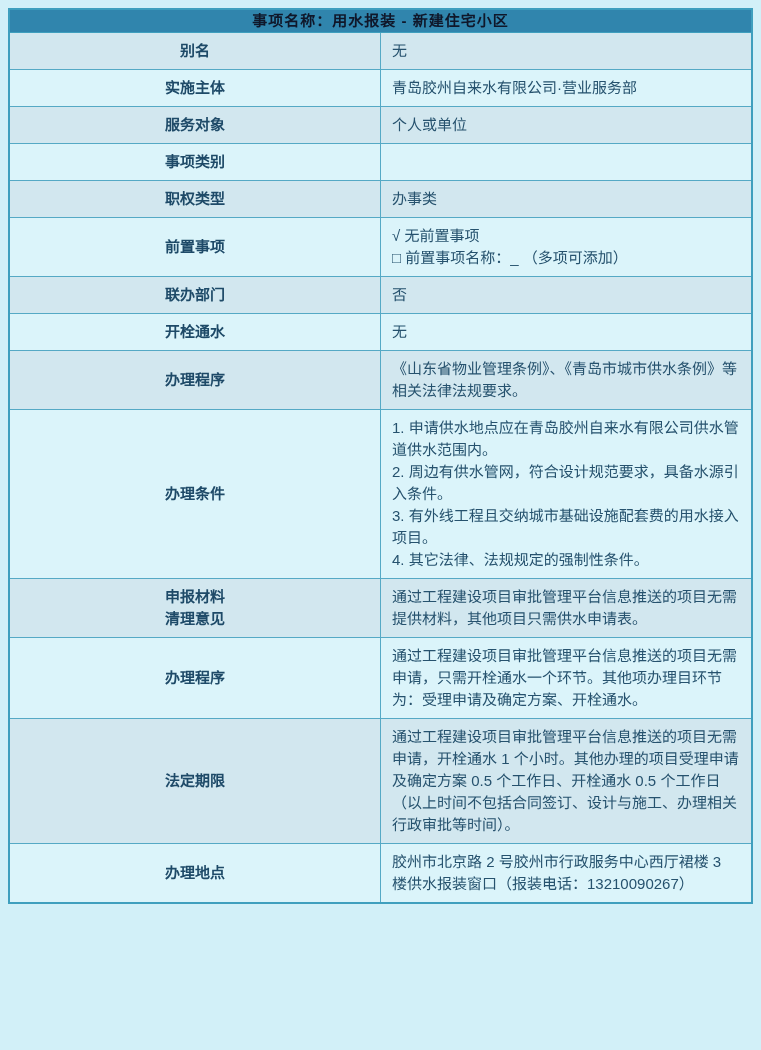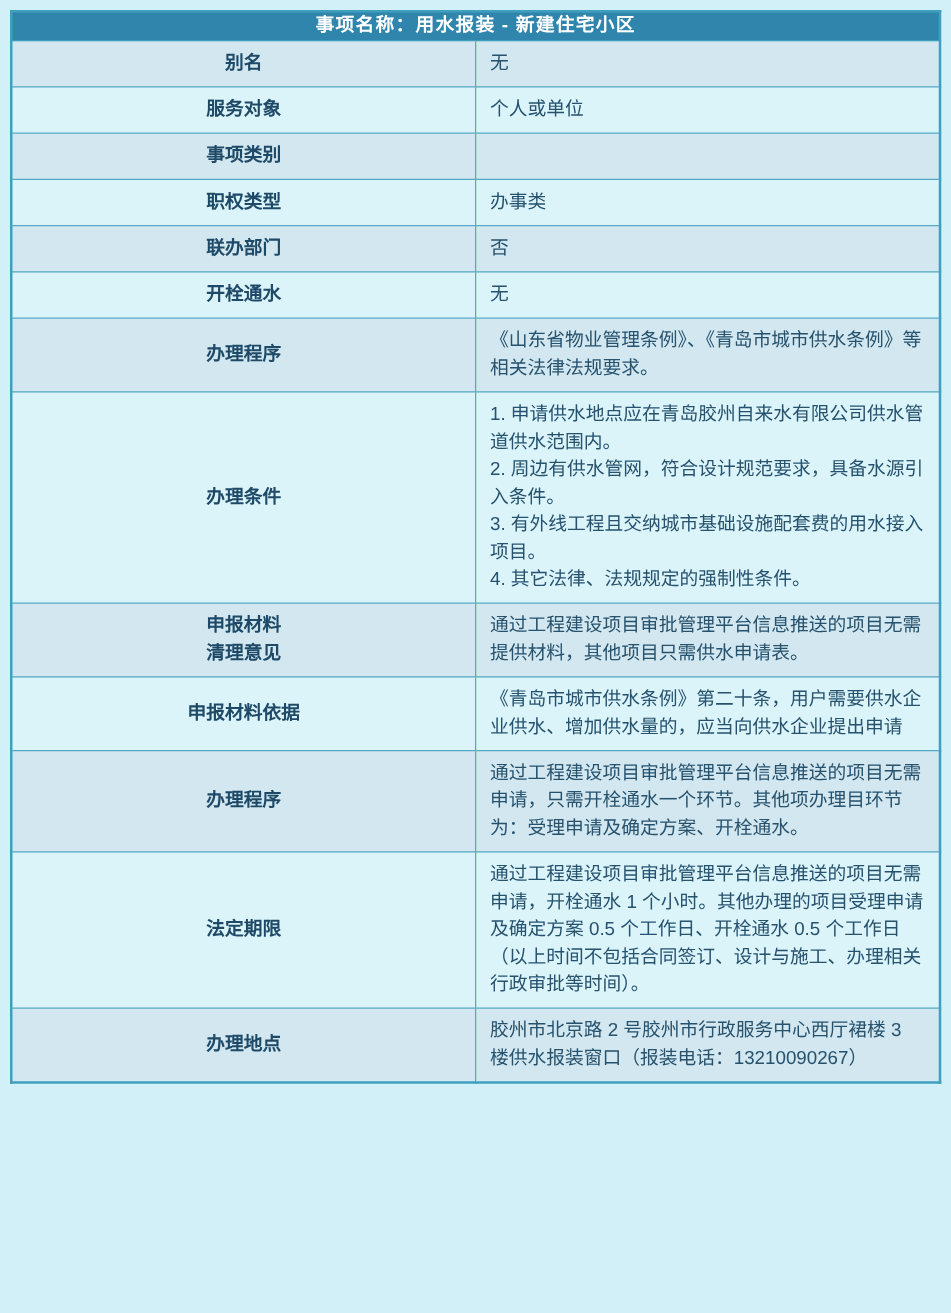--- a/index.html
+++ b/index.html
@@ -12,21 +12,21 @@
   }
   .info-table {
     width: 745px;
     margin: 8px auto 0 auto;
     border-collapse: collapse;
     border: 2px solid #3f9fbe;
     table-layout: fixed;
   }
   .info-table thead th.title-cell {
     background: #3085ad;
-    color: #ffffff;
+    color: #0f172a;
     font-size: 15px;
     font-weight: bold;
     height: 22px;
     text-align: center;
     letter-spacing: 1px;
     border: 1px solid #3f9fbe;
   }
   .info-table th, .info-table td {
     border: 1px solid #55a9c5;
     font-size: 15px;
@@ -62,30 +62,39 @@
     <tr>
       <th class="title-cell" colspan="2">事项名称：用水报装 - 新建住宅小区</th>
     </tr>
   </thead>
   <tbody>
     <tr>
       <th class="label-cell">别名</th>
       <td class="value-cell">无</td>
     </tr>
     <tr>
+      <th class="label-cell">实施主体</th>
+      <td class="value-cell">青岛胶州自来水有限公司·营业服务部</td>
+    </tr>
+    <tr>
       <th class="label-cell">服务对象</th>
       <td class="value-cell">个人或单位</td>
     </tr>
     <tr>
       <th class="label-cell">事项类别</th>
       <td class="value-cell"></td>
     </tr>
     <tr>
       <th class="label-cell">职权类型</th>
       <td class="value-cell">办事类</td>
+    </tr>
+    <tr>
+      <th class="label-cell">前置事项</th>
+      <td class="value-cell">√ 无前置事项
+□ 前置事项名称：_ （多项可添加）</td>
     </tr>
     <tr>
       <th class="label-cell">联办部门</th>
       <td class="value-cell">否</td>
     </tr>
     <tr>
       <th class="label-cell">开栓通水</th>
       <td class="value-cell">无</td>
     </tr>
     <tr>
@@ -98,24 +107,20 @@
 2. 周边有供水管网，符合设计规范要求，具备水源引入条件。
 3. 有外线工程且交纳城市基础设施配套费的用水接入项目。
 4. 其它法律、法规规定的强制性条件。</td>
     </tr>
     <tr>
       <th class="label-cell">申报材料
 清理意见</th>
       <td class="value-cell">通过工程建设项目审批管理平台信息推送的项目无需提供材料，其他项目只需供水申请表。</td>
     </tr>
     <tr>
-      <th class="label-cell">申报材料依据</th>
-      <td class="value-cell">《青岛市城市供水条例》第二十条，用户需要供水企业供水、增加供水量的，应当向供水企业提出申请</td>
-    </tr>
-    <tr>
       <th class="label-cell">办理程序</th>
       <td class="value-cell">通过工程建设项目审批管理平台信息推送的项目无需申请，只需开栓通水一个环节。其他项办理目环节为：受理申请及确定方案、开栓通水。</td>
     </tr>
     <tr>
       <th class="label-cell">法定期限</th>
       <td class="value-cell">通过工程建设项目审批管理平台信息推送的项目无需申请，开栓通水 1 个小时。其他办理的项目受理申请及确定方案 0.5 个工作日、开栓通水 0.5 个工作日（以上时间不包括合同签订、设计与施工、办理相关行政审批等时间）。</td>
     </tr>
     <tr>
       <th class="label-cell">办理地点</th>
       <td class="value-cell">胶州市北京路 2 号胶州市行政服务中心西厅裙楼 3 楼供水报装窗口（报装电话：13210090267）</td>

